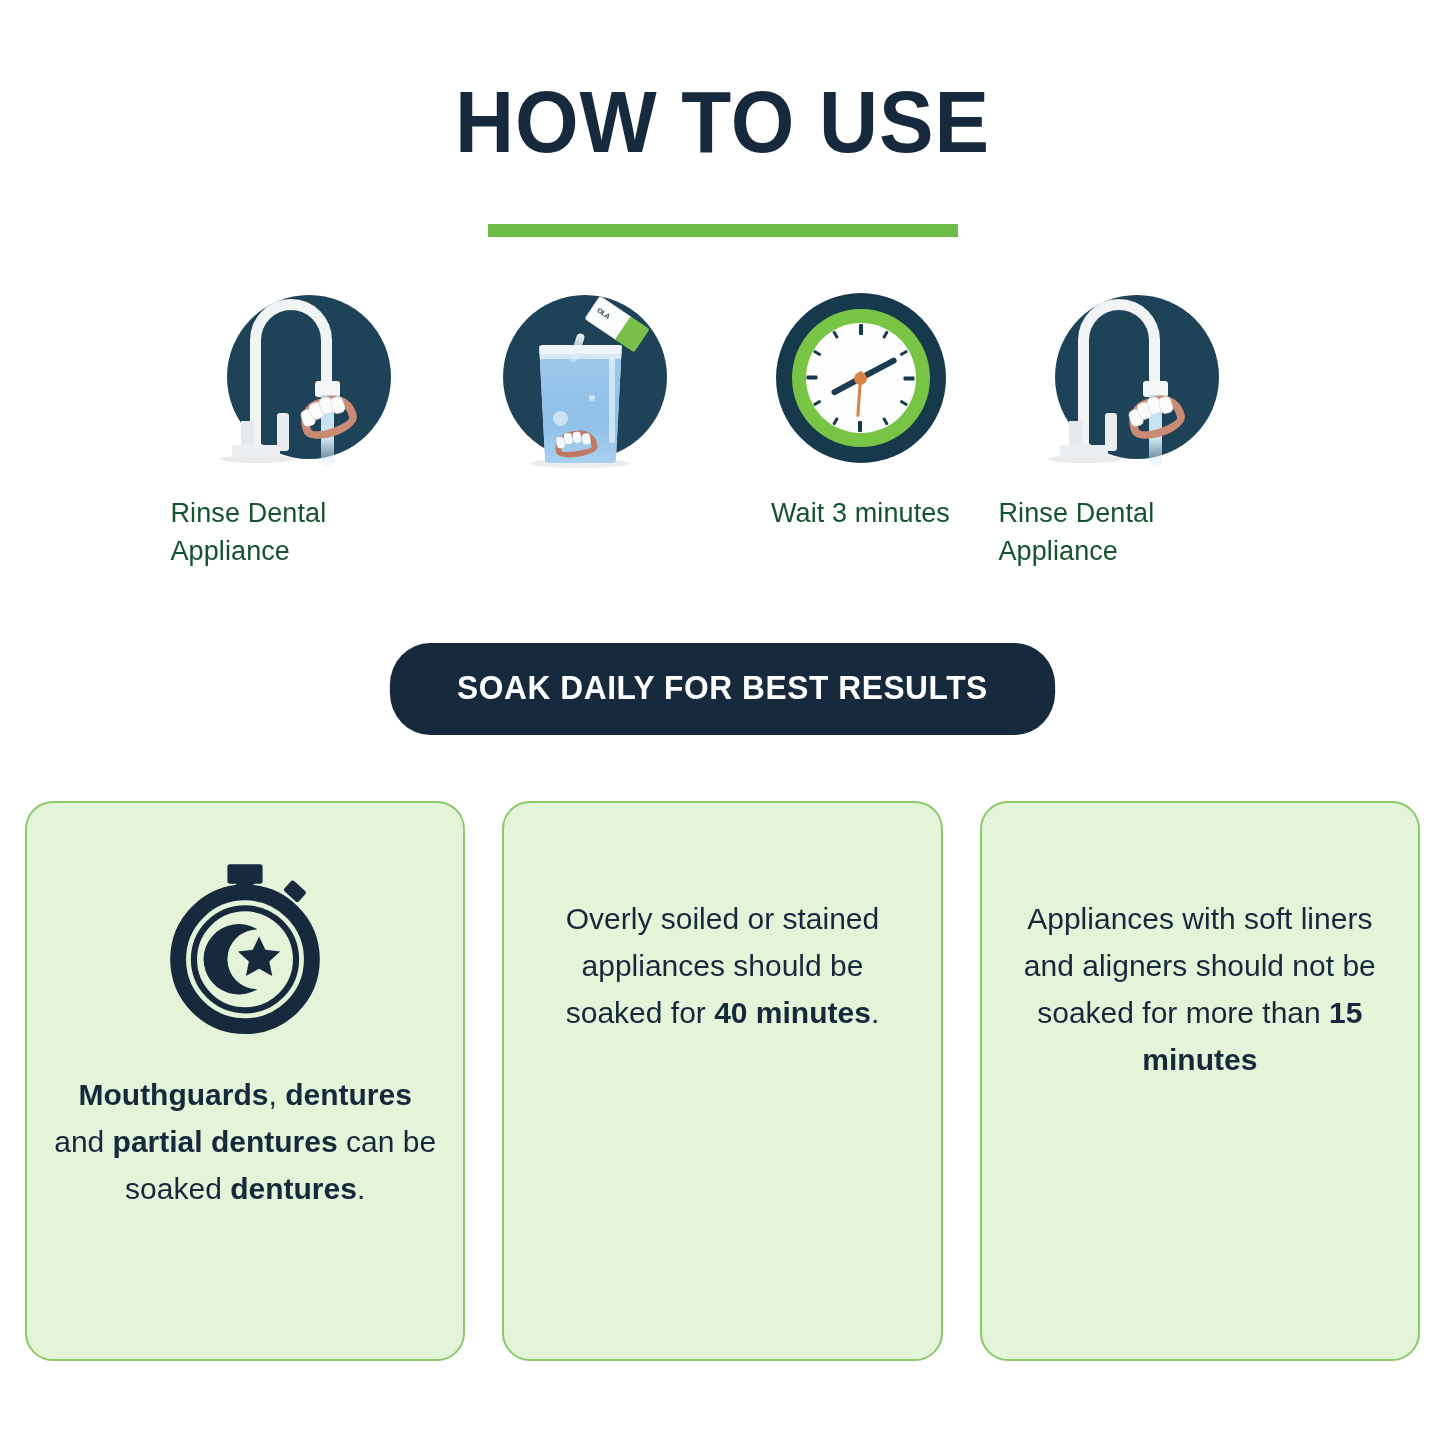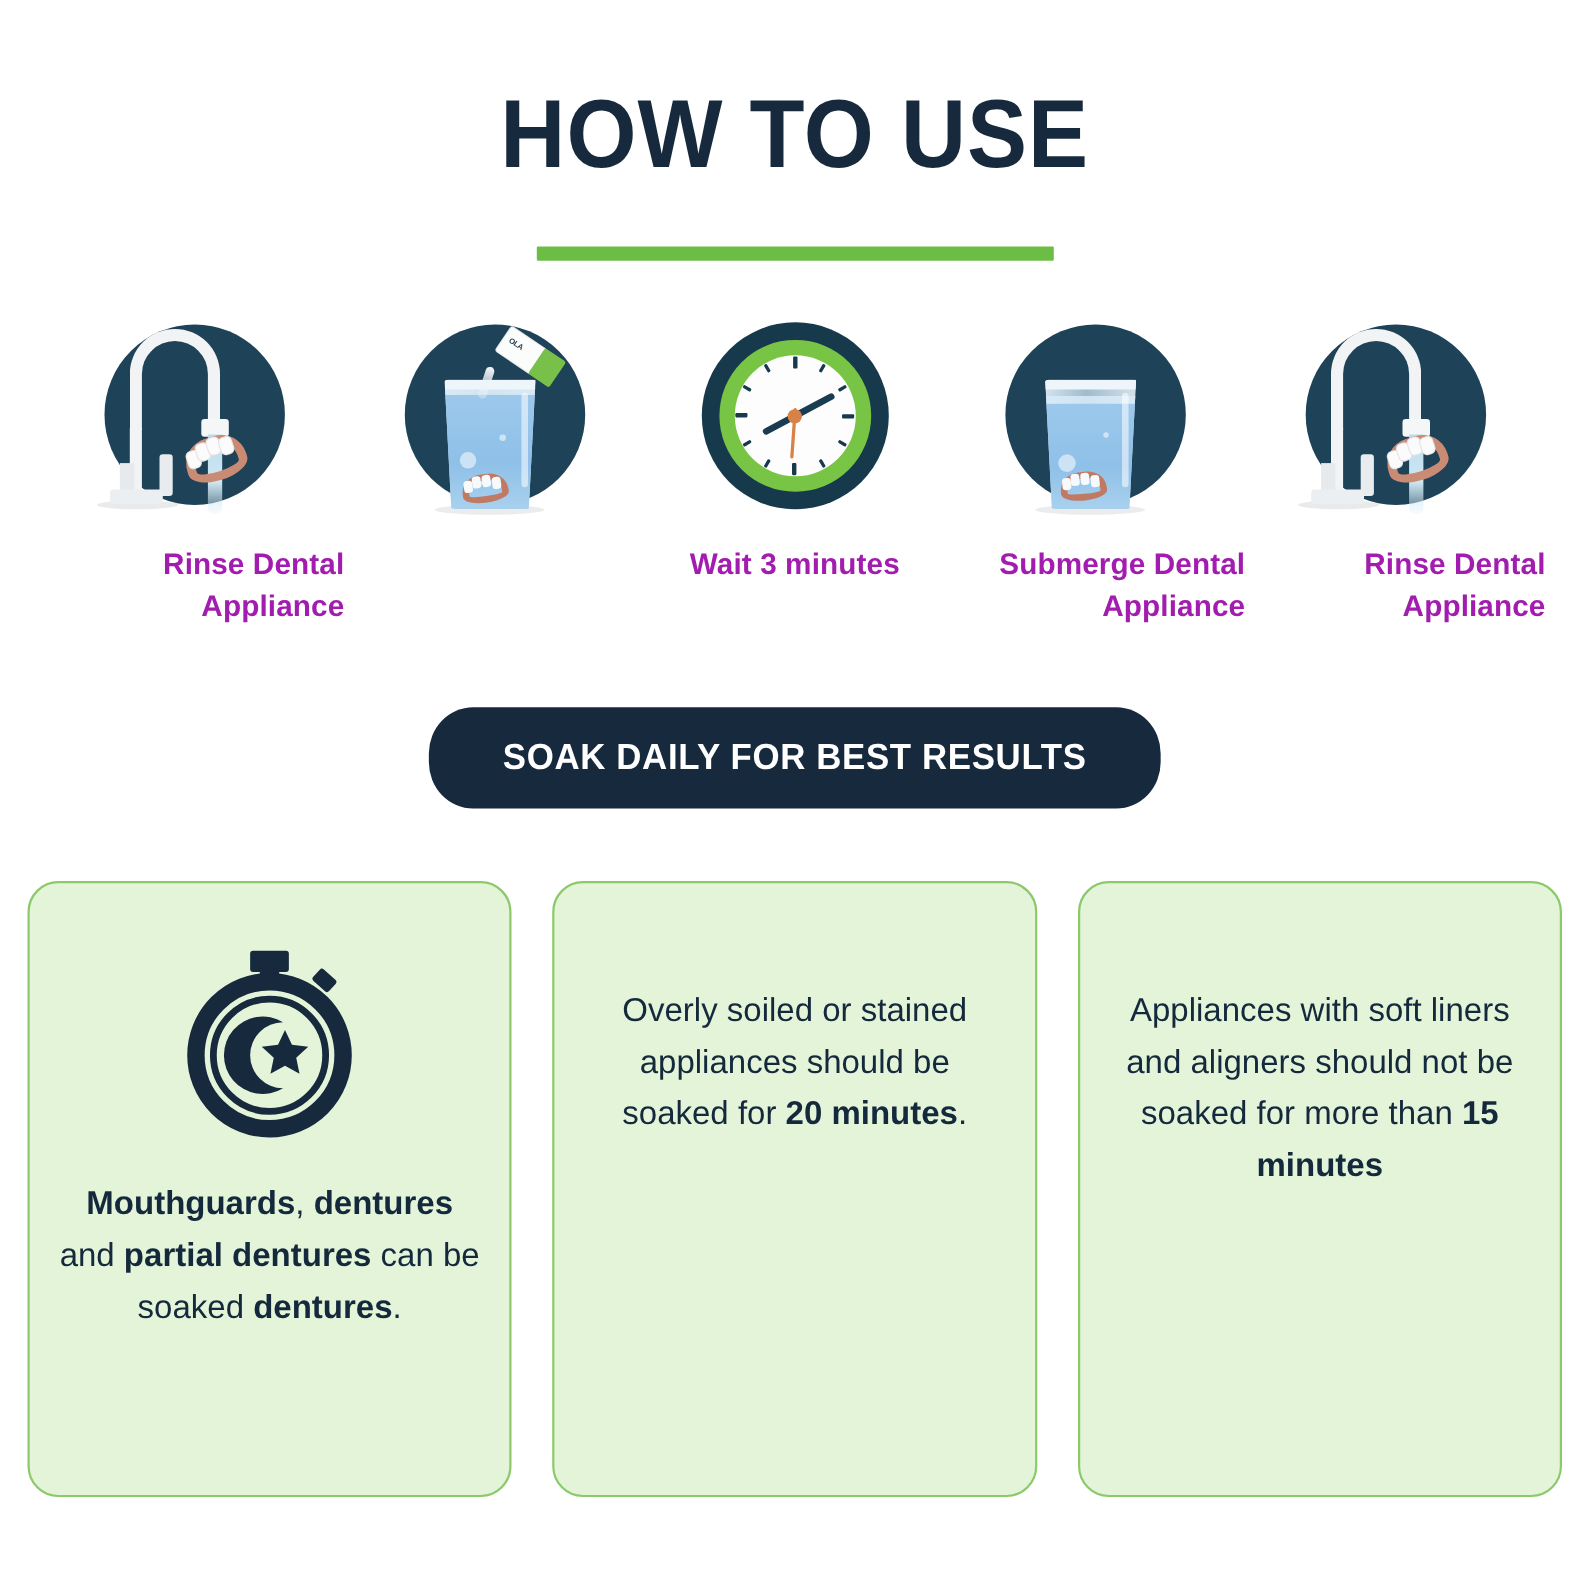--- a/index.html
+++ b/index.html
@@ -54,23 +54,23 @@
   }
   .step-art {
     width: 190px;
     height: 185px;
     position: relative;
   }
   .step-caption {
     margin-top: 16px;
     font-size: 27px;
     line-height: 1.42;
-    color: #a21caf;
-    text-align: right;
-    font-weight: bold;
+    color: #14532d;
+    text-align: left;
+    font-weight: normal;
     letter-spacing: 0.1px;
   }
 
   
   .disc {
     position: absolute;
     width: 164px;
     height: 164px;
     border-radius: 50%;
     background: #1e4257;
@@ -488,46 +488,20 @@
           <div class="hand-h"></div>
           <div class="hand-m"></div>
           <div class="hand-s"></div>
           <div class="hub"></div>
         </div>
       </div>
     </div>
     <div class="step-caption">Wait 3 minutes</div>
   </div>
 
-  <div class="step">
-    <div class="step-art">
-      <div class="disc"></div>
-      <div class="glass-wrap">
-        <div class="glass-shadow"></div>
-        <div class="glass">
-          <div class="water" style="height:96px;"></div>
-          <div class="surface" style="bottom:96px;"></div>
-          <div class="rim"></div>
-          <div class="shine"></div>
-          <div class="bub" style="left:14px;top:68px;width:16px;height:16px;"></div>
-          <div class="bub" style="left:55px;top:48px;width:5px;height:5px;"></div>
-          <div class="mini-denture" style="left:16px;top:84px;transform:rotate(-6deg);">
-            <div class="mg"></div>
-            <div class="mt">
-              <i style="left:0px;top:3px;"></i>
-                <i style="left:8px;top:0px;"></i>
-              <i style="left:17px;top:0px;"></i>
-                <i style="left:26px;top:3px;"></i>
-            </div>
-          </div>
-        </div>
-      </div>
-    </div>
-    <div class="step-caption">Submerge Dental Appliance</div>
-  </div>
 
   <div class="step">
     <div class="step-art">
       <div class="disc"></div>
       <div class="faucet-wrap">
         <div class="fa-shadow"></div>
         <div class="fa-spout"></div>
         <div class="fa-neck"></div>
         <div class="fa-base2"></div>
         <div class="fa-handle"></div>
@@ -564,19 +538,19 @@
         <circle cx="50" cy="57" r="38" fill="none" stroke="#16293d" stroke-width="9"></circle>
         <circle cx="50" cy="57" r="29" fill="none" stroke="#16293d" stroke-width="3.5"></circle>
         <path d="M57 40 A20 20 0 1 0 57 74 A16.5 16.5 0 1 1 57 40 Z" fill="#16293d"></path>
         <path d="M58 44 L61.6 51.6 L70 52.6 L63.8 58.3 L65.5 66.5 L58 62.4 L50.5 66.5 L52.2 58.3 L46 52.6 L54.4 51.6 Z" fill="#16293d"></path>
       </svg>
     </div>
     <div class="card-text"><b>Mouthguards</b><span>, </span><b>dentures</b><span> and </span><b>partial dentures</b><span> can be soaked </span><b>dentures</b><span>.</span></div>
   </div>
 
   <div class="card">
-    <div class="card-text"><span>Overly soiled or stained appliances should be soaked for </span><b>20 minutes</b><span>.</span></div>
+    <div class="card-text"><span>Overly soiled or stained appliances should be soaked for </span><b>40 minutes</b><span>.</span></div>
   </div>
 
   <div class="card">
     <div class="card-text"><span>Appliances with soft liners and aligners should not be soaked for more than </span><b>15 minutes</b></div>
   </div>
 </div>
 
 </body></html>

